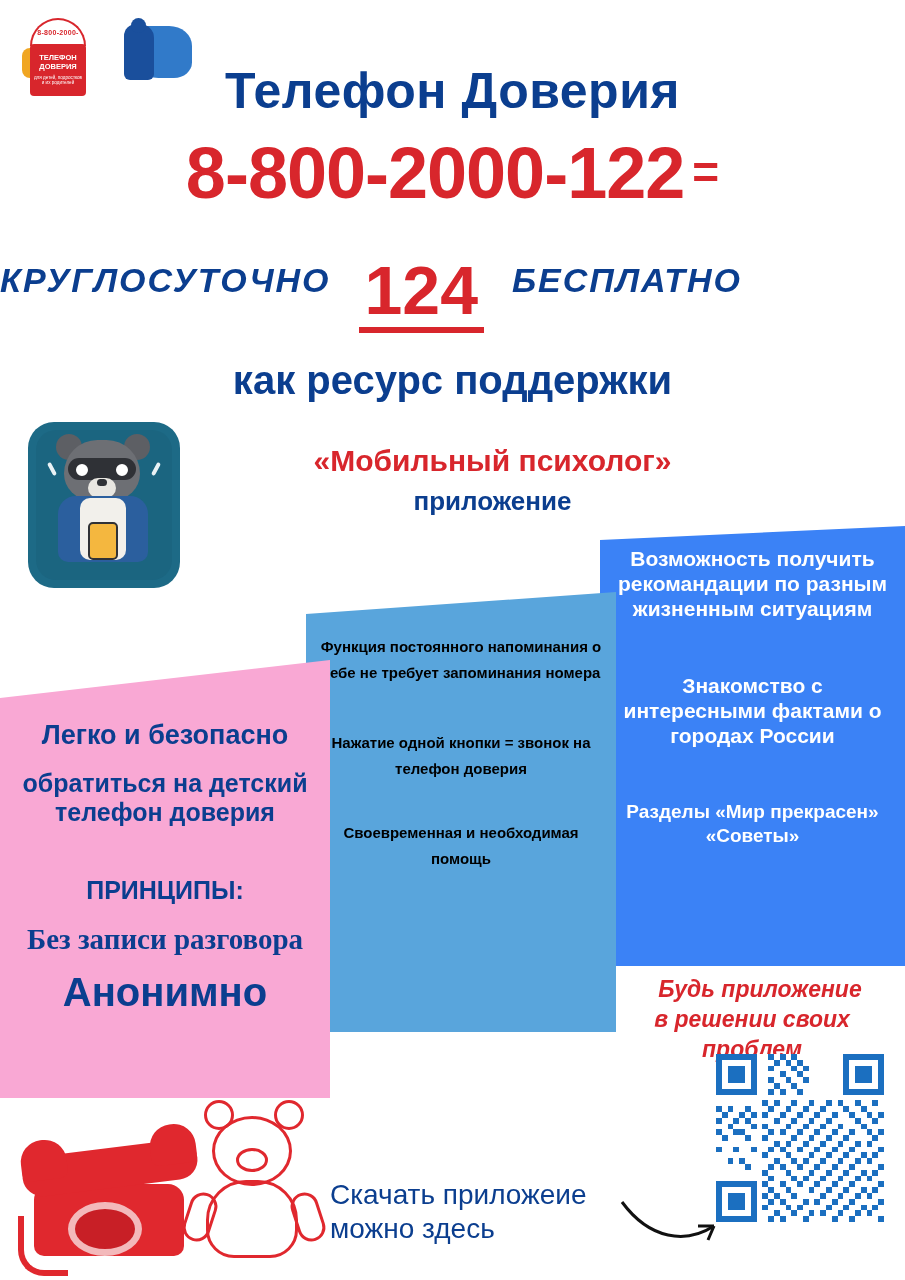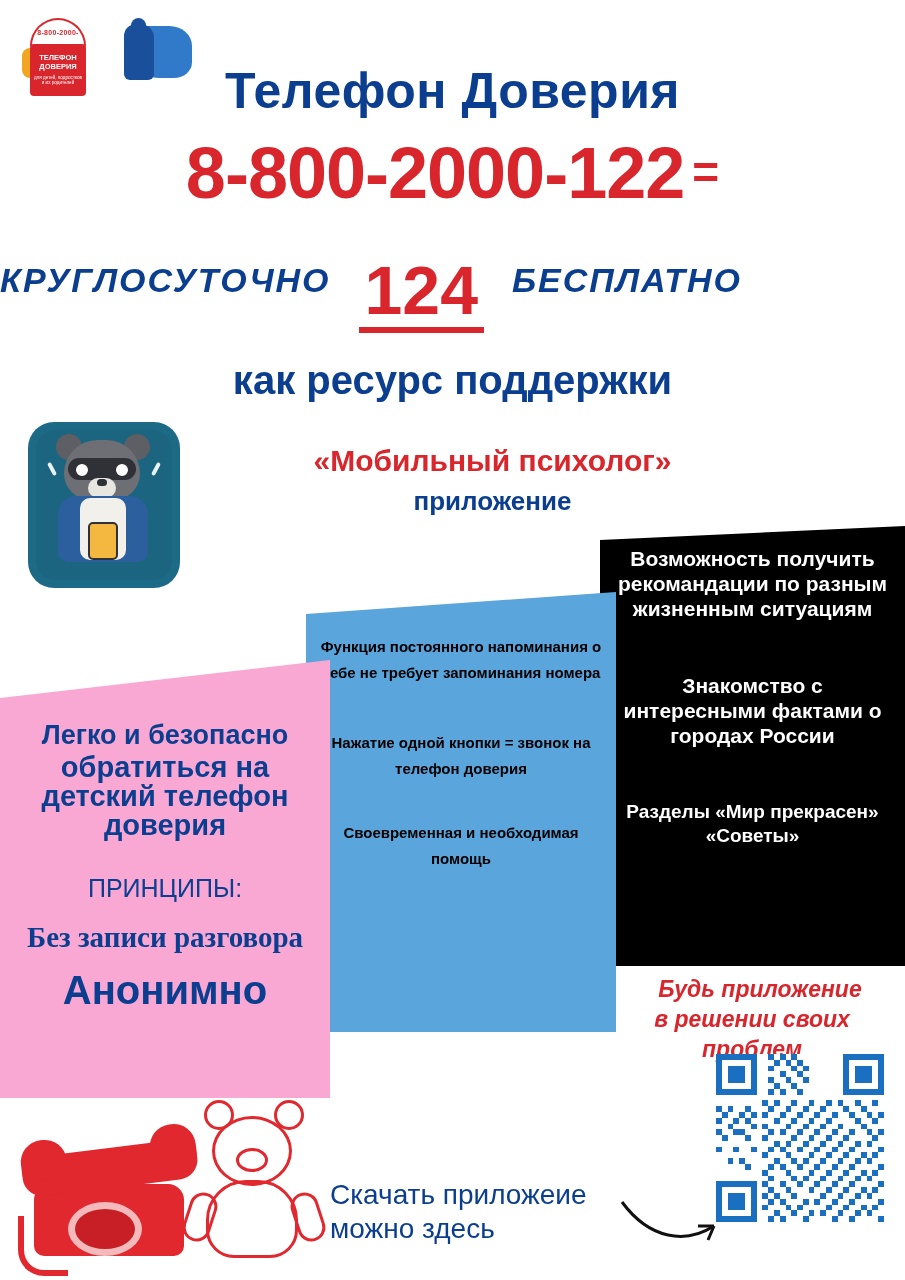--- a/index.html
+++ b/index.html
@@ -352,43 +352,43 @@
     height: 440px;
     background: #59a5dc;
     clip-path: polygon(0 22px, 310px 0, 310px 440px, 0 440px);
     padding: 42px 12px 0 12px;
   }
   .panel-right {
     left: 600px;
     top: 526px;
     width: 305px;
     height: 440px;
-    background: #000000;
+    background: #3b82f6;
     clip-path: polygon(0 14px, 305px 0, 305px 440px, 0 440px);
     padding: 20px 12px 0 12px;
     color: #ffffff;
   }
   .panel-left .pl-head {
     font-size: 27px;
     font-weight: bold;
     color: #0b3e8f;
     line-height: 31px;
   }
   .panel-left .pl-sub {
-    font-size: 29px;
+    font-size: 25px;
     font-weight: bold;
     color: #0b3e8f;
     line-height: 29px;
-    margin-top: 2px;
+    margin-top: 18px;
   }
   .panel-left .pl-principles {
     font-size: 25px;
-    font-weight: normal;
-    color: #0b3e8f;
-    margin-top: 34px;
+    font-weight: bold;
+    color: #0b3e8f;
+    margin-top: 49px;
   }
   .panel-left .pl-norec {
     font-size: 29px;
     font-weight: bold;
     color: #0b3e8f;
     margin-top: 18px;
     font-family: Liberation Serif, serif;
   }
   .panel-left .pl-conf {
     font-size: 28px;

